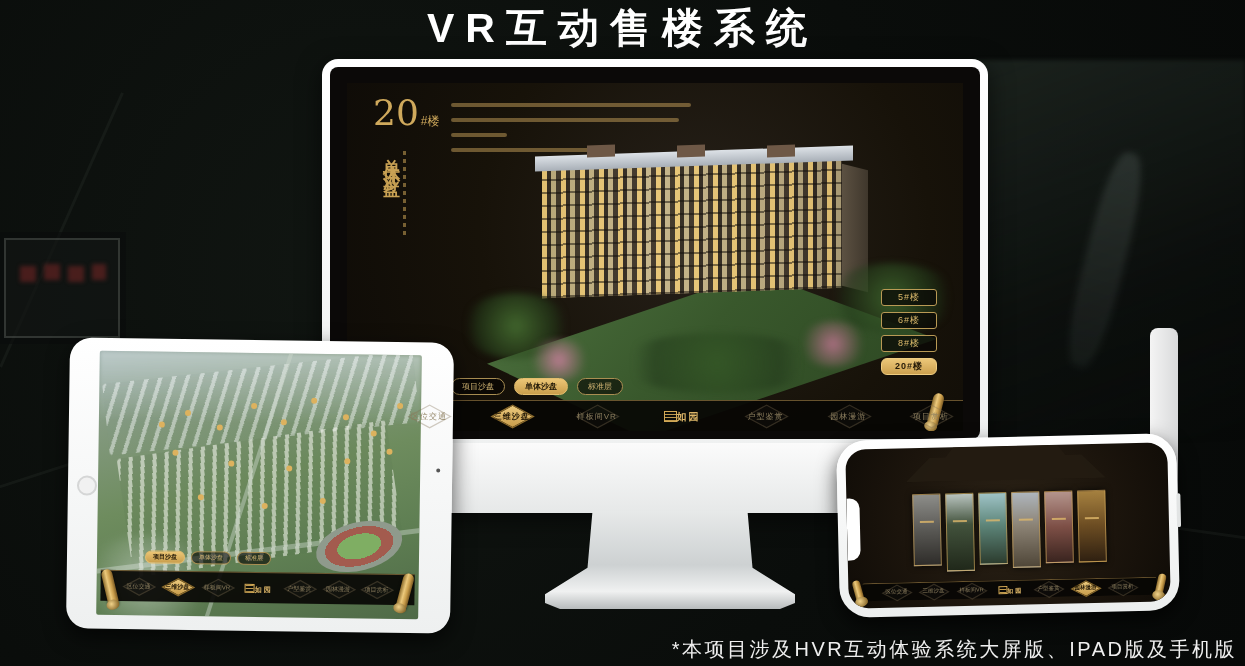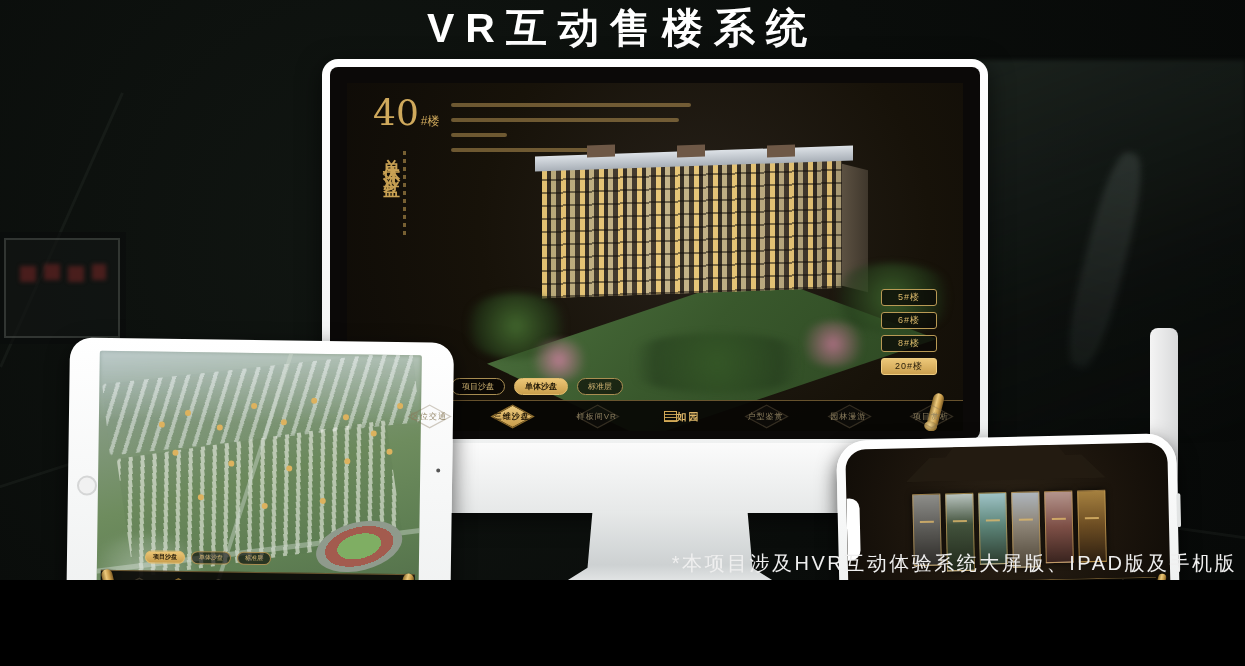--- a/index.html
+++ b/index.html
@@ -1,16 +1,16 @@
 <!DOCTYPE html>
 <html><head>
 <meta charset="utf-8">
 <style>
   html,body{margin:0;padding:0;background:#000;}
-  #stage{position:relative;width:1245px;height:580px;overflow:hidden;
+  #stage{position:relative;width:1245px;height:666px;overflow:hidden;
     background:radial-gradient(circle at 30% 40%, #111612 0%, #0a0d0b 55%, #070908 100%);
     font-family:"Liberation Sans", sans-serif;}
   
   .bg-el{position:absolute;pointer-events:none;}
   .bg-road{background:rgba(190,210,195,.05);}
   .bg-plaque{left:4px;top:238px;width:112px;height:96px;border:2px solid rgba(90,96,90,.45);
     background:rgba(18,22,20,.7);box-shadow:0 0 0 6px rgba(10,12,11,.6);}
   .bg-plaque i{display:block;position:absolute;filter:blur(2px);background:rgba(160,45,45,.4);}
   .bg-gold-specks{left:330px;top:100px;width:60px;height:60px;border:1px solid rgba(210,175,100,.18);
     background:repeating-linear-gradient(0deg, rgba(210,175,100,.15) 0 2px, transparent 2px 8px);opacity:.5;filter:blur(1px);}
@@ -74,21 +74,21 @@
       repeating-linear-gradient(0deg, rgba(18,14,10,.5) 0 2px, transparent 2px 13px),
       repeating-linear-gradient(90deg, rgba(255,216,122,.75) 0 5px, rgba(38,32,25,.85) 5px 9px, rgba(255,236,168,.4) 9px 14px, rgba(52,44,34,.85) 14px 19px),
       linear-gradient(90deg,#877757 0%,#a4947a 35%,#8e7f66 70%,#6f6250 100%);}
   .m-side{position:absolute;left:375px;top:24px;width:26px;height:122px;transform:skewY(14deg);
     background:linear-gradient(90deg,#5c5142,#3f372c);}
   .blob{position:absolute;border-radius:50%;filter:blur(3px);}
   
   .floor-btns{position:absolute;right:26px;top:206px;display:flex;flex-direction:column;gap:6px;}
   .floor-btn{width:54px;height:15px;line-height:15px;font-size:9px;text-align:center;border-radius:3px;
     border:1px solid #b99a55;color:#dcba6c;background:rgba(10,8,5,.75);letter-spacing:1px;}
-  .floor-btn.active{background:linear-gradient(180deg,#ecc778,#cba04f);color:#241a08;border-color:#efcd81;font-weight:normal;}
+  .floor-btn.active{background:linear-gradient(180deg,#ecc778,#cba04f);color:#241a08;border-color:#efcd81;font-weight:bold;border-radius:6px;}
   
   .m-subtabs{position:absolute;left:104px;bottom:36px;display:flex;gap:9px;}
   .m-subtabs .pill{font-size:8px;padding:2px 10px;}
   .m-navbar{left:0;right:0;bottom:0;height:30px;padding:0 14px 0 64px;justify-content:space-between;font-size:8px;}
   .m-navbar .nav-item{font-size:8px;letter-spacing:1px;}
   .m-navbar .seal-icon{width:11px;height:9px;}
   .m-navbar .brand-text{font-size:10px;}
   .m-scroll{position:absolute;right:22px;bottom:2px;}
   .m-scroll .scroll-icon{height:36px;}
   
@@ -174,21 +174,21 @@
 
   <div class="banner">
     <h1>VR互动售楼系统</h1>
   </div>
 
   <div class="monitor-frame">
     <div class="monitor-bezel">
       <div class="monitor-screen">
 
         <div class="block-title">
-          <span class="num">40</span><span class="suf">#楼</span>
+          <span class="num">20</span><span class="suf">#楼</span>
         </div>
         <div class="vtitle">单体沙盘</div>
         <div class="vtitle-dashes"></div>
 
         <div class="intro">
           <i style="width:240px;"></i>
             <i style="width:228px;"></i>
             <i style="width:56px;"></i>
             <i style="width:150px;"></i>
         </div>

